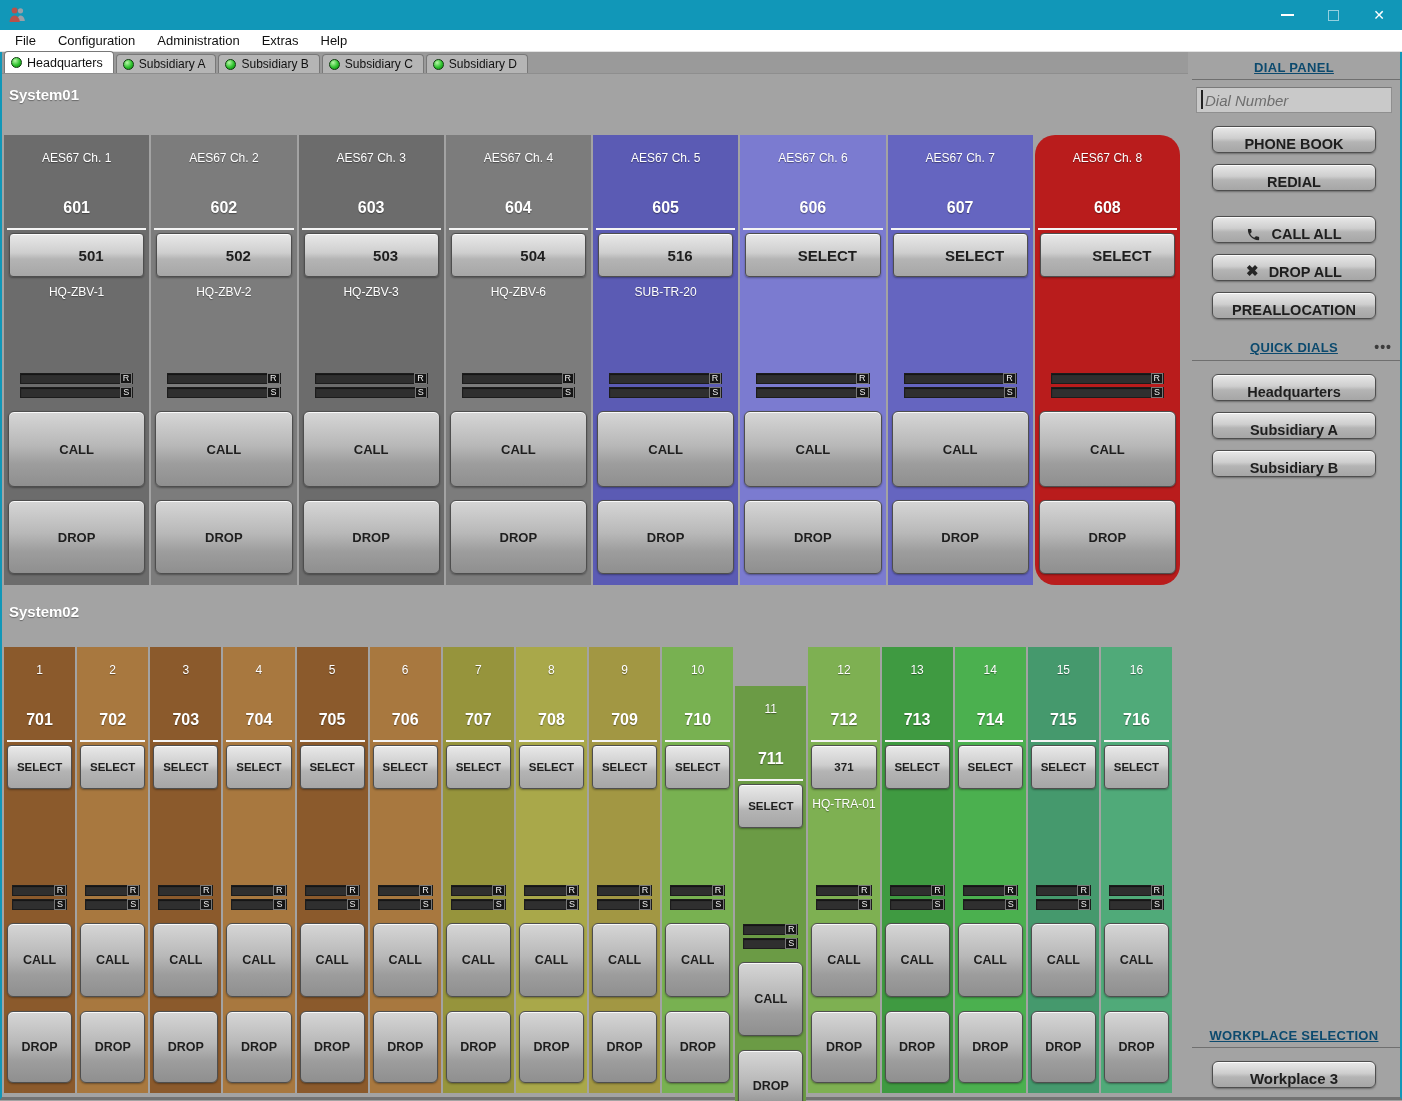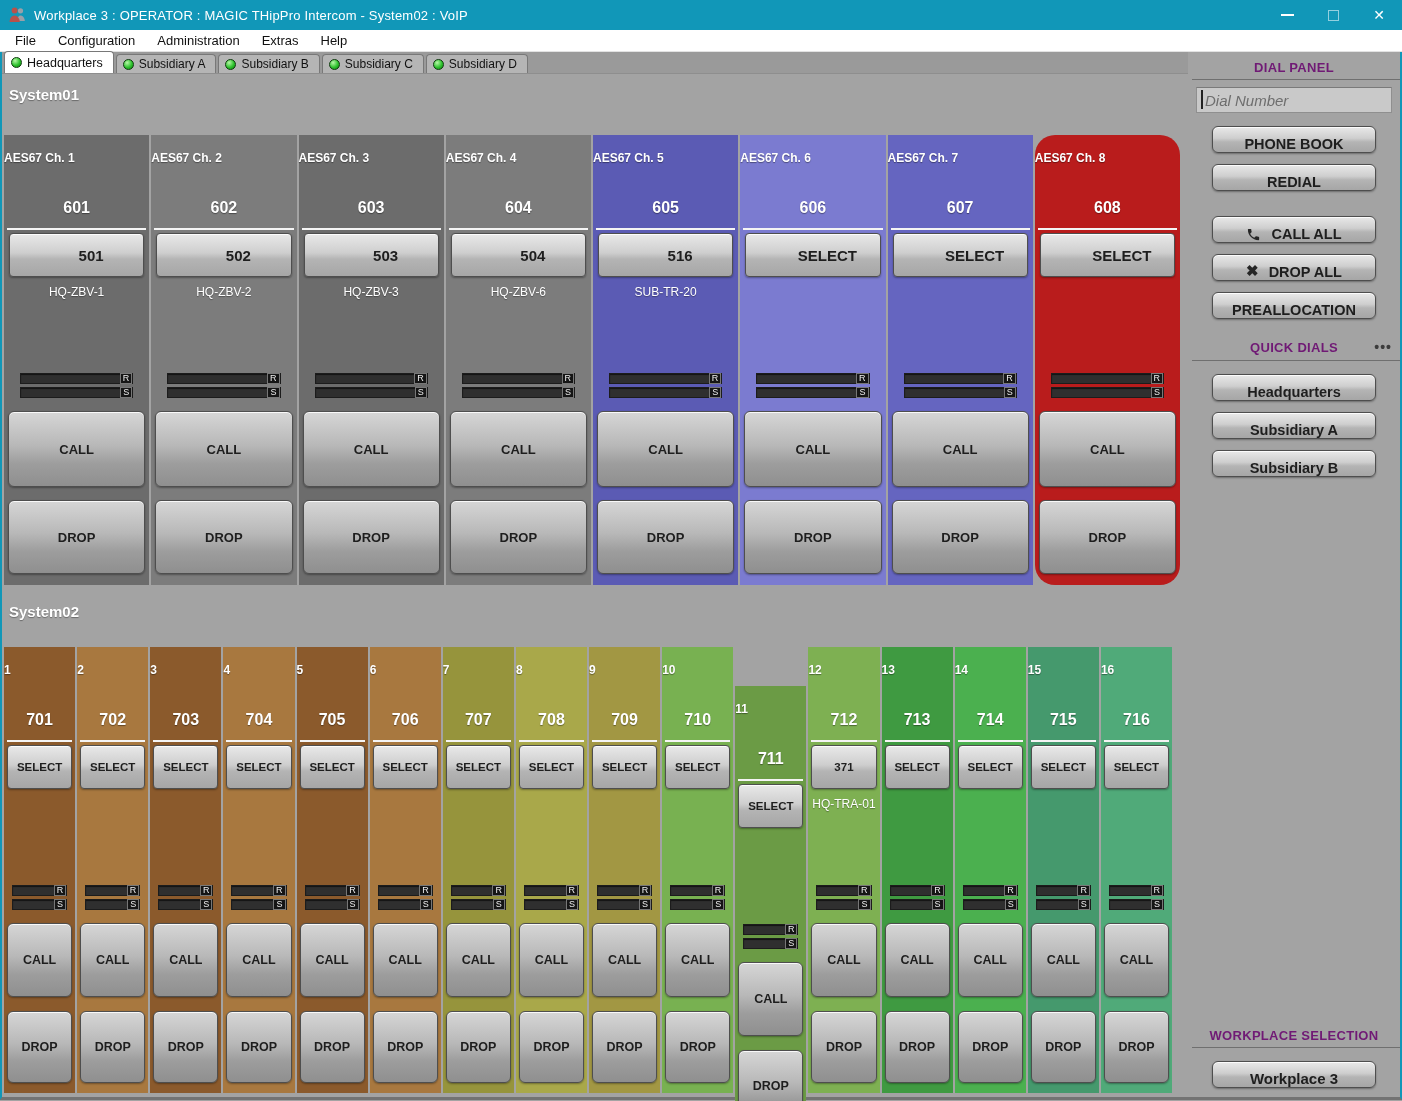--- a/index.html
+++ b/index.html
@@ -28,21 +28,21 @@
   .led { width:11px; height:11px; border-radius:50%; border:1px solid #0c3c0c; background:radial-gradient(circle at 35% 30%, #b6f7a6, #2ec22e 55%, #0a800a); }
 
   .panels { position:relative; flex:1; background:#a3a3a3; }
   .section-title { position:absolute; left:7px; color:#ffffff; font-size:15px; font-weight:bold; text-shadow:0 1px 1px rgba(0,0,0,.35); }
 
   
   .grid { position:absolute; left:2px; display:flex; gap:2px; }
   .grid1 { top:61px; width:1176px; height:450px; }
   .grid2 { top:573px; width:1168px; height:446px; }
   .strip { position:relative; flex:1; height:100%; }
-  .ch-name { position:absolute; top:16px; left:0; right:0; text-align:left; color:#fff; font-size:12px; font-weight:bold; text-shadow:0 1px 1px rgba(0,0,0,.4); }
+  .ch-name { position:absolute; top:16px; left:0; right:0; text-align:center; color:#fff; font-size:12px; font-weight:normal; text-shadow:0 1px 1px rgba(0,0,0,.4); }
   .ch-num  { position:absolute; top:64px; left:0; right:0; text-align:center; color:#fff; font-size:16px; font-weight:bold; text-shadow:0 1px 1px rgba(0,0,0,.4); }
   .sep { position:absolute; top:93px; left:3px; right:3px; height:2px; background:#f4f4f4; }
   .btn3d { display:block; border:1px solid #4e4e4e; border-radius:4px; color:#1e1e1e; font-weight:bold; font-family:"Liberation Sans", sans-serif;
            background:linear-gradient(180deg,#e9e9e9 0%,#cecece 45%,#b4b4b4 60%,#a6a6a6 100%);
            box-shadow:inset 0 1px 0 rgba(255,255,255,.85), 0 1px 2px rgba(0,0,0,.35); cursor:pointer; }
   .sel-btn { position:absolute; top:98px; height:44px; font-size:15px; }
   .grid1 .sel-btn { left:5px; right:5px;padding-left:29px; }
   .grid2 .sel-btn { left:3px; right:3px; font-size:11.5px; }
   .ch-label { position:absolute; top:150px; left:0; right:0; text-align:center; color:#fff; font-size:12px; text-shadow:0 1px 1px rgba(0,0,0,.35); }
   .meter { position:absolute; height:11px; background:#2f2f2f; border:1px solid #1c1c1c; box-shadow:inset 0 1px 1px rgba(0,0,0,.6); display:flex; align-items:center; justify-content:flex-end; }
@@ -53,21 +53,21 @@
   .call-btn, .drop-btn { position:absolute; border-radius:6px; font-size:13px;
            background:linear-gradient(180deg,#d6d6d6 0%,#b8b8b8 45%,#9d9d9d 70%,#8f8f8f 100%); }
   .grid1 .call-btn, .grid1 .drop-btn { left:4px; right:4px; }
   .grid2 .call-btn, .grid2 .drop-btn { left:3px; right:3px; font-size:12.5px; }
   .call-btn { top:276px; height:76px; }
   .drop-btn { top:365px; height:74px; }
   .grid2 .call-btn { height:74px; } .grid2 .drop-btn { top:364px; height:72px; }
 
   
   .sidebar { position:relative; width:212px; background:#a3a3a3; }
-  .sb-header { position:absolute; left:0; right:0; text-align:center; font-size:13px; font-weight:bold; color:#701a75; letter-spacing:.3px; }
+  .sb-header { position:absolute; left:0; right:0; text-align:center; font-size:13px; font-weight:bold; color:#0c4a6e; letter-spacing:.3px;text-decoration:underline; }
   .sb-line { position:absolute; left:4px; right:0; height:1px; background:#6f6f6f; }
   .dial-input-wrap { position:absolute; top:35px; left:8px; width:196px; height:26px; }
   .dial-input { width:100%; height:100%; background:#c9c9c9; border:1px solid #8f8f8f; border-top-color:#7a7a7a; font-size:15px; padding-left:8px; color:#333; font-family:"Liberation Sans", sans-serif; }
   .dial-input::placeholder { font-style:italic; color:#6e6e6e; opacity:1; }
   .caret { position:absolute; left:5px; top:3px; width:1.5px; height:19px; background:#222; }
   .sb-btn { position:absolute; left:24px; width:164px; height:27px; border-radius:6px; font-size:14.5px; display:flex; align-items:flex-end; justify-content:center; gap:10px; }
   .sb-btn .x-glyph { font-size:15px; font-weight:bold; color:#262626; }
   .dots { position:absolute; right:8px; font-size:14px; font-weight:bold; color:#3c3c3c; letter-spacing:1px; line-height:13px; }
 </style>
 </head>
@@ -77,21 +77,20 @@
 
   <div class="titlebar">
     <span style="display:flex;">
       <svg width="18" height="18" viewBox="0 0 18 18">
         <circle cx="12.5" cy="4.8" r="2.6" fill="#9aa0a8"></circle>
         <path d="M8.8 15c.4-3.4 2-5.4 3.7-5.4 2.1 0 4.1 2.2 4.3 5.4z" fill="#9aa0a8"></path>
         <circle cx="6.6" cy="4.4" r="3" fill="#b8514a"></circle>
         <path d="M1.6 16c0-4.4 3-6.4 5-6.4s5 2 5.2 6.4z" fill="#b8514a"></path>
       </svg>
     </span>
-    <span class="title">Workplace 3 : OPERATOR : MAGIC THipPro Intercom - System02 : VoIP</span>
     <div class="win-controls">
       <span class="win-btn">
           <span class="min-glyph"></span>
         </span>
       <span class="win-btn">
           <span class="max-glyph"></span>
         </span>
       <span class="win-btn">
           <span>✕</span>
         </span>

